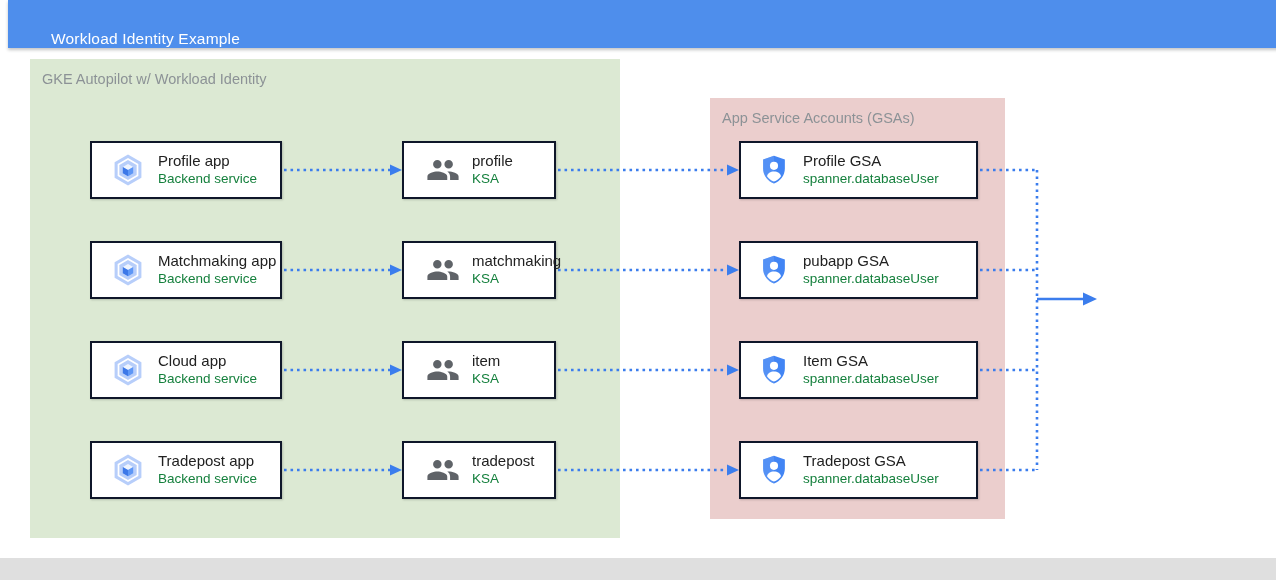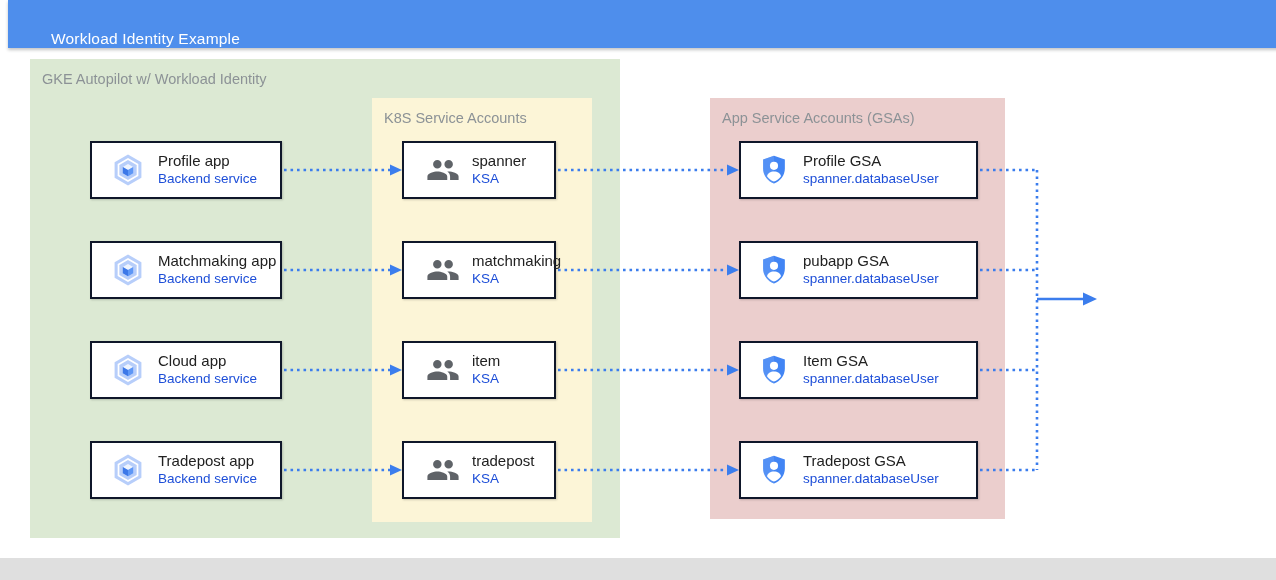--- a/index.html
+++ b/index.html
@@ -34,21 +34,21 @@
     display:flex;align-items:center;box-sizing:border-box;z-index:3;
   }
   .col-app{left:90px;width:192px;padding-left:18px;}
   .col-ksa{left:402px;width:154px;padding-left:22px;}
   .col-gsa{left:739px;width:239px;padding-left:16px;}
   .row-0{top:101px}.row-1{top:201px}.row-2{top:301px}.row-3{top:401px}
   .nicon{flex:0 0 auto;display:flex;align-items:center;justify-content:center;margin-right:12px;}
   .nicon svg{display:block;}
   .ntext{display:flex;flex-direction:column;line-height:1.25;}
   .nt{font-size:15px;color:#212121;}
-  .ns{font-size:13.5px;color:#1d4ed8;margin-top:1px;}
+  .ns{font-size:13.5px;color:#15803d;margin-top:1px;}
   .spanner-node{left:1097px;top:230px;width:150px;padding-left:12px;}
   .spanner-node .nt{color:#5f6368;font-size:14.5px;width:64px;line-height:1.3;}
   
   .footerbar{position:absolute;left:0;top:558px;width:1276px;height:22px;background:var(--footer-bg,#dfdfdf);}
   .defs-svg{position:absolute;width:0;height:0;overflow:hidden;}
 </style>
 </head>
 <body>
 
 <svg class="defs-svg" aria-hidden="true">
@@ -89,23 +89,20 @@
 
   <header class="titlebar">
     <span class="titlebar-text">Workload Identity Example</span>
   </header>
 
   <main class="canvas">
 
     <section class="container gke-box">
       <span class="container-title">GKE Autopilot w/ Workload Identity</span>
     </section>
-    <section class="container ksa-box">
-      <span class="container-title">K8S Service Accounts</span>
-    </section>
     <section class="container gsa-box">
       <span class="container-title">App Service Accounts (GSAs)</span>
     </section>
 
     <svg class="wires" viewBox="0 0 1276 518">
 
       <path class="dotted" d="M284 130 H390"></path>
         <polygon points="402,130 390,124.5 390,135.5"></polygon>
       <path class="dotted" d="M558 130 H726"></path>
         <polygon points="739,130 727,124.5 727,135.5"></polygon>
@@ -145,21 +142,21 @@
           <span class="ns">Backend service</span>
         </span>
     </div>
     <div class="node col-ksa row-0">
       <span class="nicon">
           <svg width="34" height="34" viewBox="0 0 24 24">
             <use href="#ico-people"></use>
           </svg>
         </span>
       <span class="ntext">
-          <span class="nt">spanner</span>
+          <span class="nt">profile</span>
           <span class="ns">KSA</span>
         </span>
     </div>
     <div class="node col-gsa row-0">
       <span class="nicon">
           <svg width="34" height="34" viewBox="0 0 36 36">
             <use href="#ico-shield"></use>
           </svg>
         </span>
       <span class="ntext">

